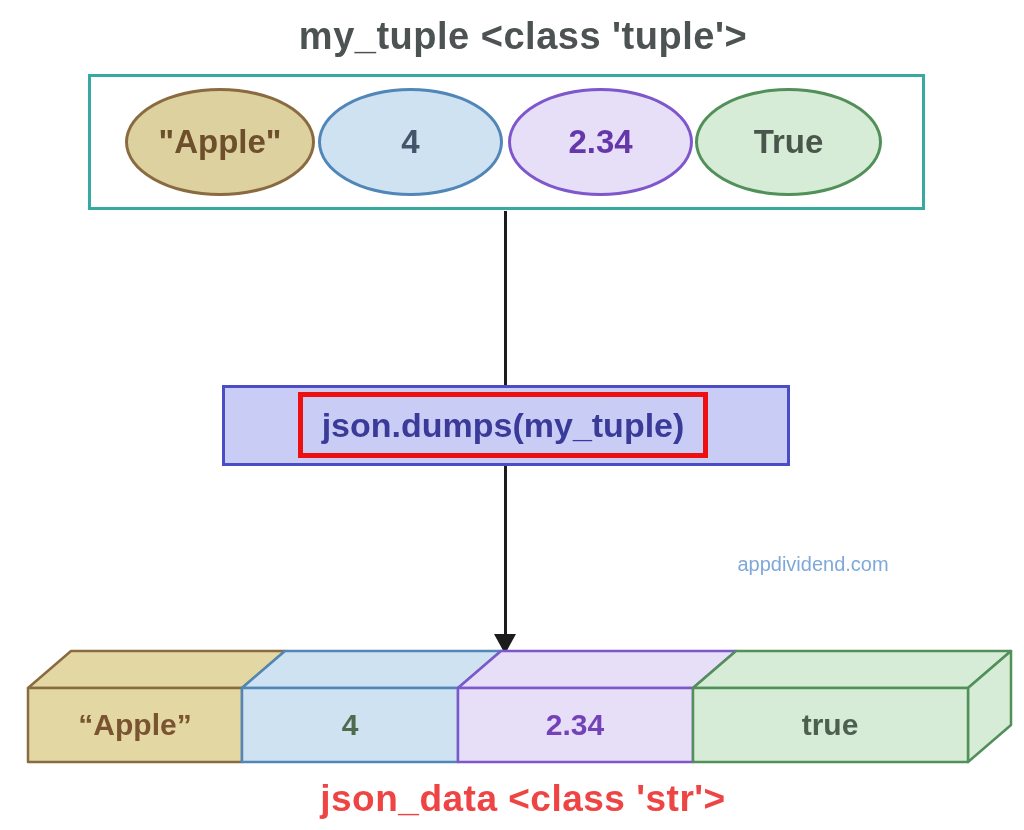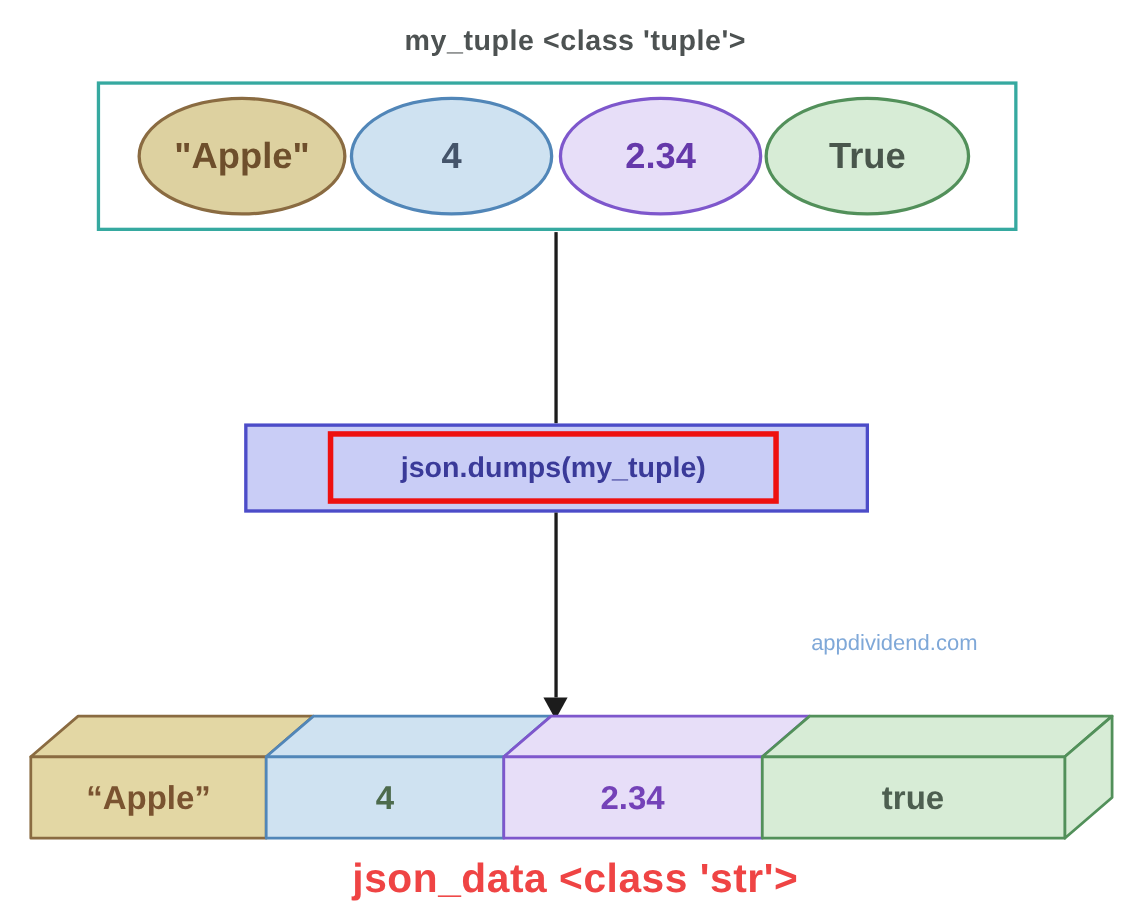--- a/index.html
+++ b/index.html
@@ -13,21 +13,21 @@
     font-family: "Liberation Sans", sans-serif;
   }
   .title {
     position: absolute;
     left: 22px;
     width: 1002px;
     text-align: center;
     font-weight: 600;
     letter-spacing: 0.5px;
   }
-  .top-title { top: 12px; font-size: 26px; line-height: 48px; }
+  .top-title { top: 12px; font-size: 38px; line-height: 48px; }
   .bottom-title { top: 776px; font-size: 37px; line-height: 46px; }
 
   .tuple-box {
     position: absolute;
     left: 88px; top: 74px;
     width: 837px; height: 136px;
     border: 3px solid #36a9a0;
     background: #ffffff;
   }
   .ellipse {
@@ -72,27 +72,27 @@
   .red-rect {
     position: absolute;
     left: 73px; top: 4px;
     width: 410px; height: 66px;
     border: 5px solid;
     display: flex;
     align-items: center;
     justify-content: center;
   }
   .dumps-text {
-    font-size: 26px;
+    font-size: 34px;
     font-weight: 600;
   }
 
   .watermark {
     position: absolute;
-    left: 713px; top: 574px;
+    left: 713px; top: 553px;
     width: 200px;
     text-align: center;
     font-size: 20px;
     font-weight: 400;
   }
 
   .bar3d {
     position: absolute;
     left: 0; top: 630px;
     width: 1024px; height: 150px;

